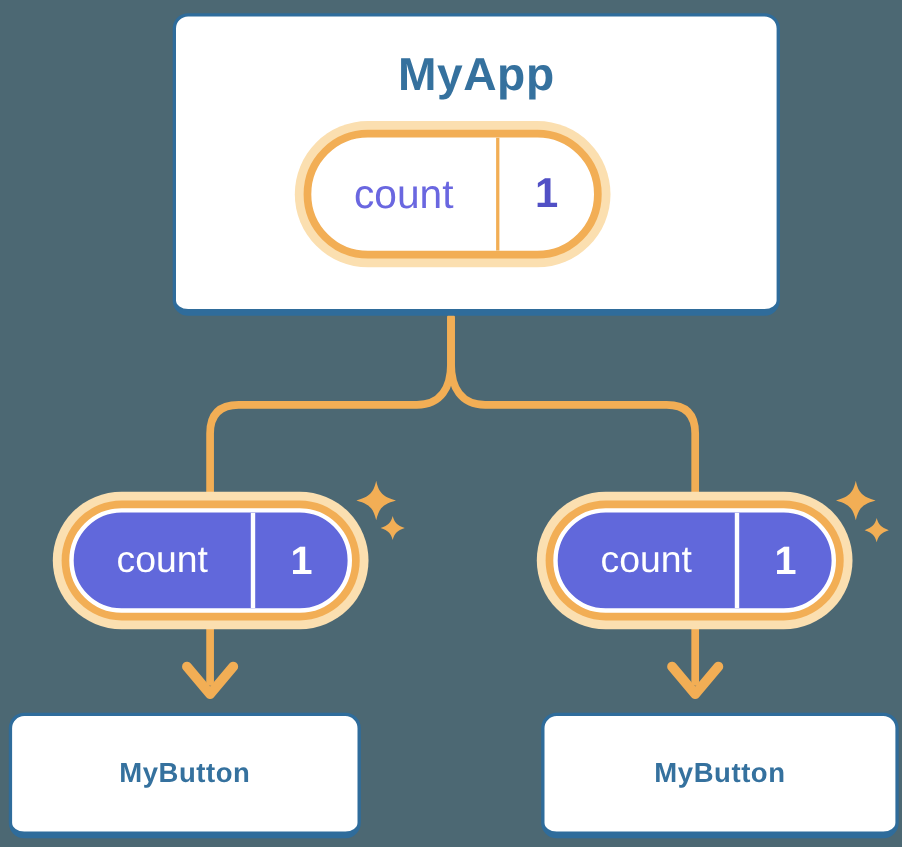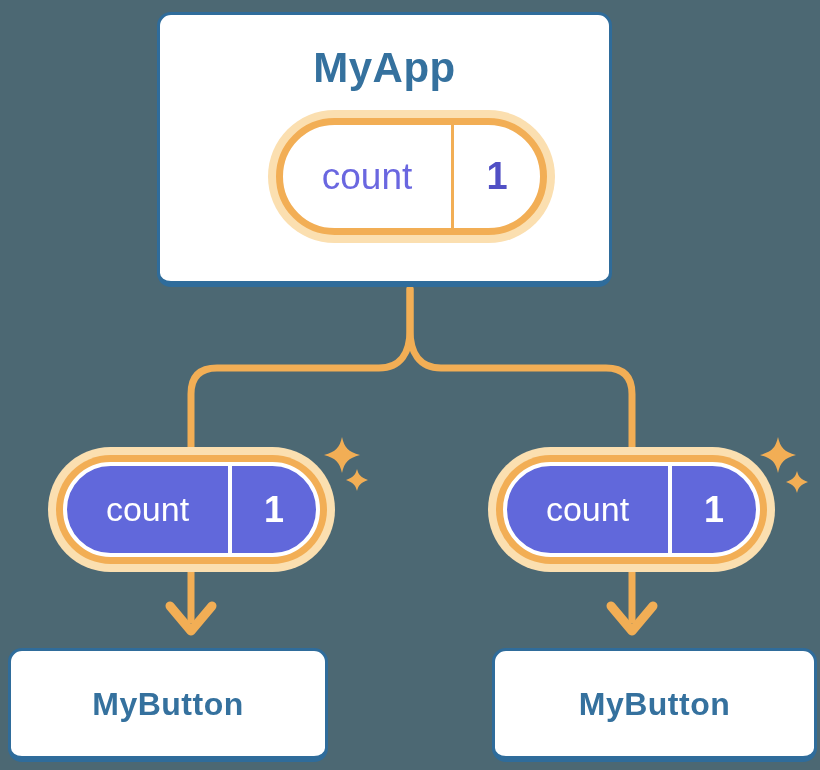--- a/index.html
+++ b/index.html
@@ -11,24 +11,24 @@
   .layer{position:absolute;left:0;top:0;width:820px;height:770px;}
   svg.layer{z-index:1;}
   .card{
     position:absolute;z-index:2;background:#ffffff;
     border:3px solid #2F6C9B;border-bottom-width:6px;border-radius:14px;
     display:flex;flex-direction:column;align-items:center;
   }
   .card-title{
     color:#35719E;font-size:42px;font-weight:600;letter-spacing:.5px;line-height:1;
   }
-  .card-root{left:157px;top:12px;width:455px;height:275px;}
+  .card-root{left:157px;top:12px;width:552px;height:275px;}
   .card-root .card-title{margin-top:32px;}
   .card-child{justify-content:center;}
-  .card-child .card-title{font-size:32px;}
+  .card-child .card-title{font-size:25px;}
   .card-child-left{left:8px;top:648px;width:320px;height:114px;}
   .card-child-right{left:492px;top:648px;width:325px;height:114px;}
 
   .pill{
     position:absolute;z-index:3;border-radius:999px;display:flex;align-items:stretch;overflow:hidden;
   }
   .pill-root{
     left:276px;top:118px;width:271px;height:117px;background:#ffffff;
     border:7px solid #F2AE55;
     box-shadow:0 0 0 8px #FBDFB0;

